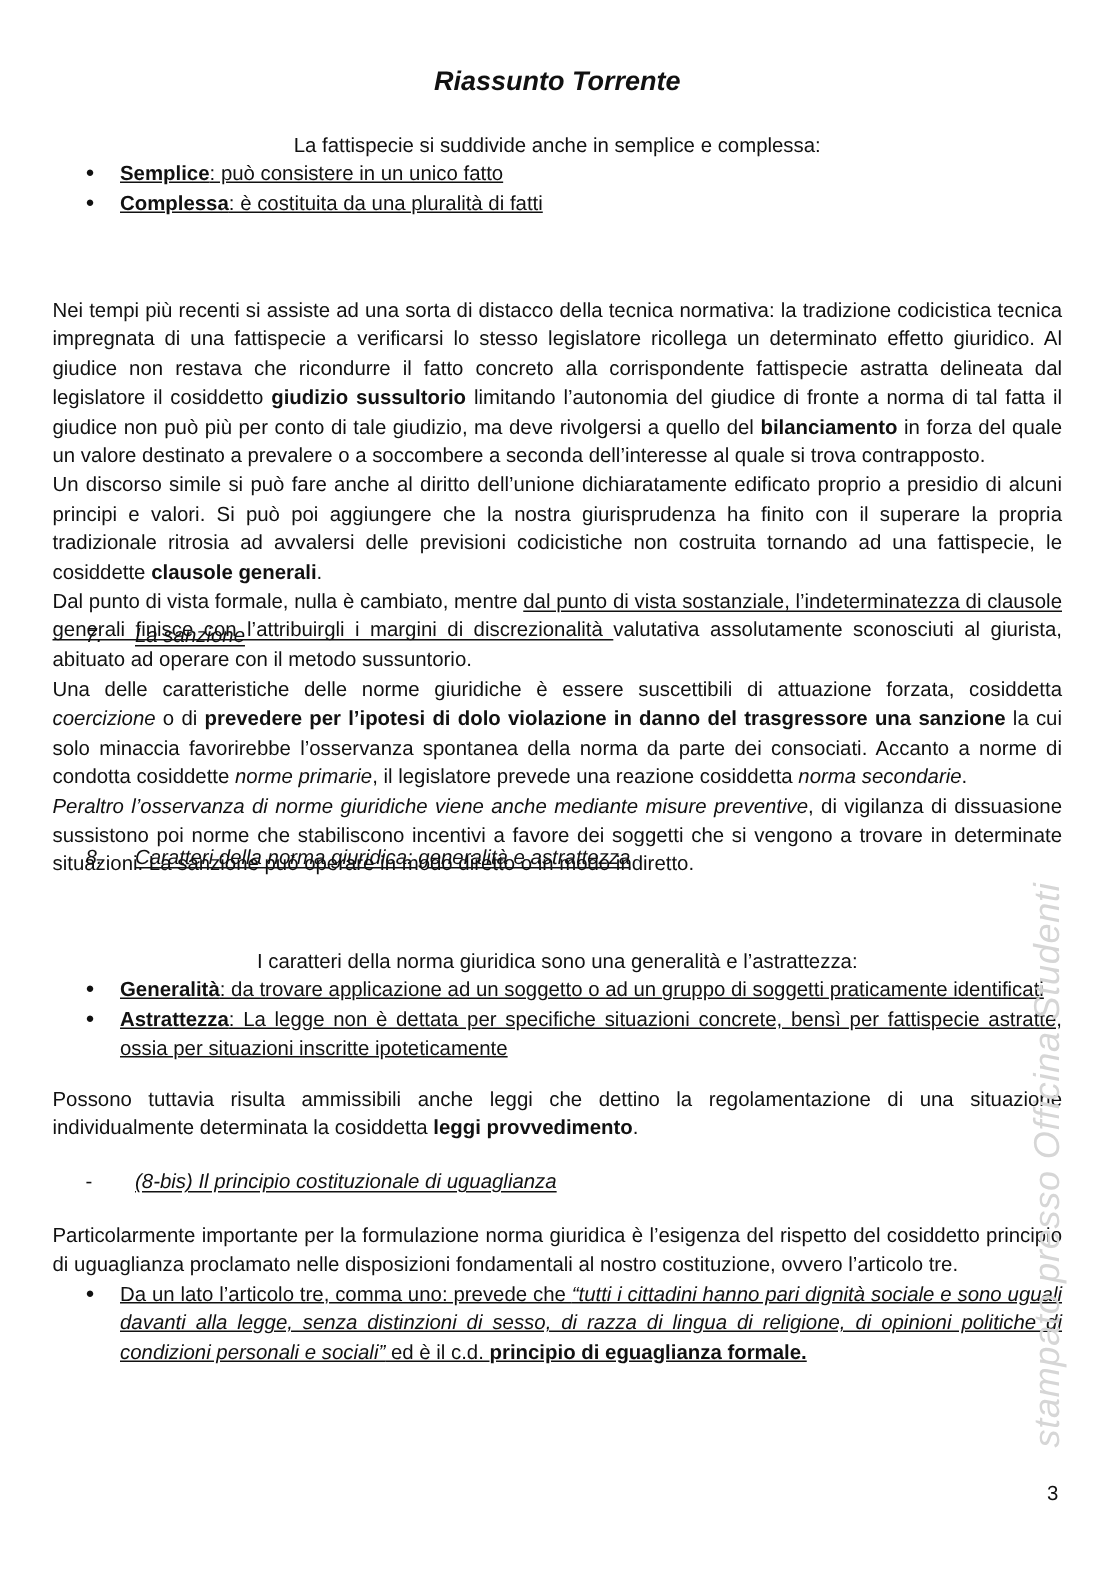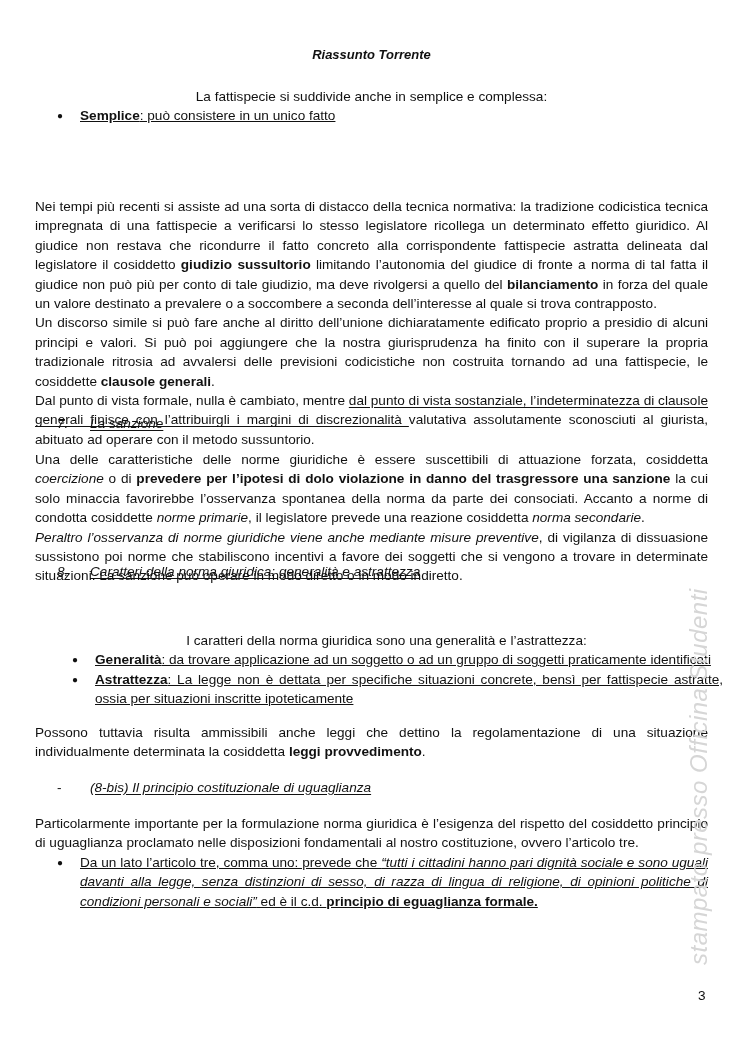--- a/index.html
+++ b/index.html
@@ -1,20 +1,20 @@
 <!DOCTYPE html>
 <html><head>
 <meta charset="utf-8">
 <style>
   html, body { margin: 0; padding: 0; background: #ffffff; }
   body { width: 744px; height: 1052px; position: relative; overflow: hidden;
          font-family: "Liberation Sans", sans-serif; color: #111; }
   .page { position: absolute; left: 35px; top: 0; width: 673px; font-size: 13.6px; line-height: 19.4px; }
   .title { position: absolute; top: 45px; left: 0; width: 673px; text-align: center;
-           font-weight: bold; font-style: italic; font-size: 13px; }
+           font-weight: bold; font-style: italic; font-size: 18px; }
   .block { position: absolute; left: 0; width: 673px; text-align: justify; }
   .block p { margin: 0; }
   .nojust { text-align: center; }
   ul.bul { margin: 0; padding: 0; list-style: none; }
   ul.bul li { position: relative; padding-left: 45px; text-align: justify; text-decoration: underline; }
   ul.bul li::before { content: "\25CF"; position: absolute; left: 22px; top: 0; font-size: 10px; }
   .head { position: absolute; left: 0; font-style: italic; }
   .head .num { display: inline-block; width: 23px; text-align: left; padding-left: 22px; }
   .head .txt { text-decoration: underline; text-underline-offset: 2px; }
   .dash { display: inline-block; padding-left: 22px; width: 23px; font-style: normal; }
@@ -27,20 +27,21 @@
 <body>
 
 <div class="page">
 
   <div class="title">Riassunto Torrente</div>
 
   <div class="block" style="top:87px;">
     <p class="nojust">La fattispecie si suddivide anche in semplice e complessa:</p>
     <ul class="bul">
       <li><b>Semplice</b><span>: può consistere in un unico fatto</span></li>
+      <li><b>Complessa</b><span>: è costituita da una pluralità di fatti</span></li>
     </ul>
   </div>
 
   <div class="block" style="top:153px;margin-top:44px;">
     <p><span>Nei tempi più recenti si assiste ad una sorta di distacco della tecnica normativa: la tradizione codicistica tecnica impregnata di una fattispecie a verificarsi lo stesso legislatore ricollega un determinato effetto giuridico. Al giudice non restava che ricondurre il fatto concreto alla corrispondente fattispecie astratta delineata dal legislatore il cosiddetto </span><b>giudizio sussultorio</b><span> limitando l’autonomia del giudice di fronte a norma di tal fatta il giudice non può più per conto di tale giudizio, ma deve rivolgersi a quello del </span><b>bilanciamento</b><span> in forza del quale un valore destinato a prevalere o a soccombere a seconda dell’interesse al quale si trova contrapposto.</span></p>
     <p><span>Un discorso simile si può fare anche al diritto dell’unione dichiaratamente edificato proprio a presidio di alcuni principi e valori. Si può poi aggiungere che la nostra giurisprudenza ha finito con il superare la propria tradizionale ritrosia ad avvalersi delle previsioni codicistiche non costruita tornando ad una fattispecie, le cosiddette </span><b>clausole generali</b><span>.</span></p>
     <p><span>Dal punto di vista formale, nulla è cambiato, mentre </span><span class="u">dal punto di vista sostanziale, l’indeterminatezza di clausole generali finisce con l’attribuirgli i margini di discrezionalità </span><span>valutativa assolutamente sconosciuti al giurista, abituato ad operare con il metodo sussuntorio.</span></p>
   </div>
 
   <div class="head" style="top:414px;">
@@ -49,21 +50,21 @@
 
   <div class="block" style="top:450px;">
     <p><span>Una delle caratteristiche delle norme giuridiche è essere suscettibili di attuazione forzata, cosiddetta </span><i>coercizione</i><span> o di </span><b>prevedere per l’ipotesi di dolo violazione in danno del trasgressore una sanzione</b><span> la cui solo minaccia favorirebbe l’osservanza spontanea della norma da parte dei consociati. Accanto a norme di condotta cosiddette </span><i>norme primarie</i><span>, il legislatore prevede una reazione cosiddetta </span><i>norma secondarie</i><span>.</span></p>
     <p><i>Peraltro l’osservanza di norme giuridiche viene anche mediante misure preventive</i><span>, di vigilanza di dissuasione sussistono poi norme che stabiliscono incentivi a favore dei soggetti che si vengono a trovare in determinate situazioni. La sanzione può operare in modo diretto o in modo indiretto.</span></p>
   </div>
 
   <div class="head" style="top:562px;">
     <span class="num">8.</span><span style="display:inline-block;width:10px;"></span><span class="txt">Caratteri della norma giuridica: generalità e astrattezza</span>
   </div>
 
-  <div class="block" style="top:631px;margin-left:15px;">
+  <div class="block" style="top:631px;">
     <p class="nojust">I caratteri della norma giuridica sono una generalità e l’astrattezza:</p>
     <ul class="bul">
       <li><b>Generalità</b><span>: da trovare applicazione ad un soggetto o ad un gruppo di soggetti praticamente identificati</span></li>
       <li><b>Astrattezza</b><span>: La legge non è dettata per specifiche situazioni concrete, bensì per fattispecie astratte, ossia per situazioni inscritte ipoteticamente</span></li>
     </ul>
   </div>
 
   <div class="block" style="top:723px;">
     <p><span>Possono tuttavia risulta ammissibili anche leggi che dettino la regolamentazione di una situazione individualmente determinata la cosiddetta </span><b>leggi provvedimento</b><span>.</span></p>
   </div>

